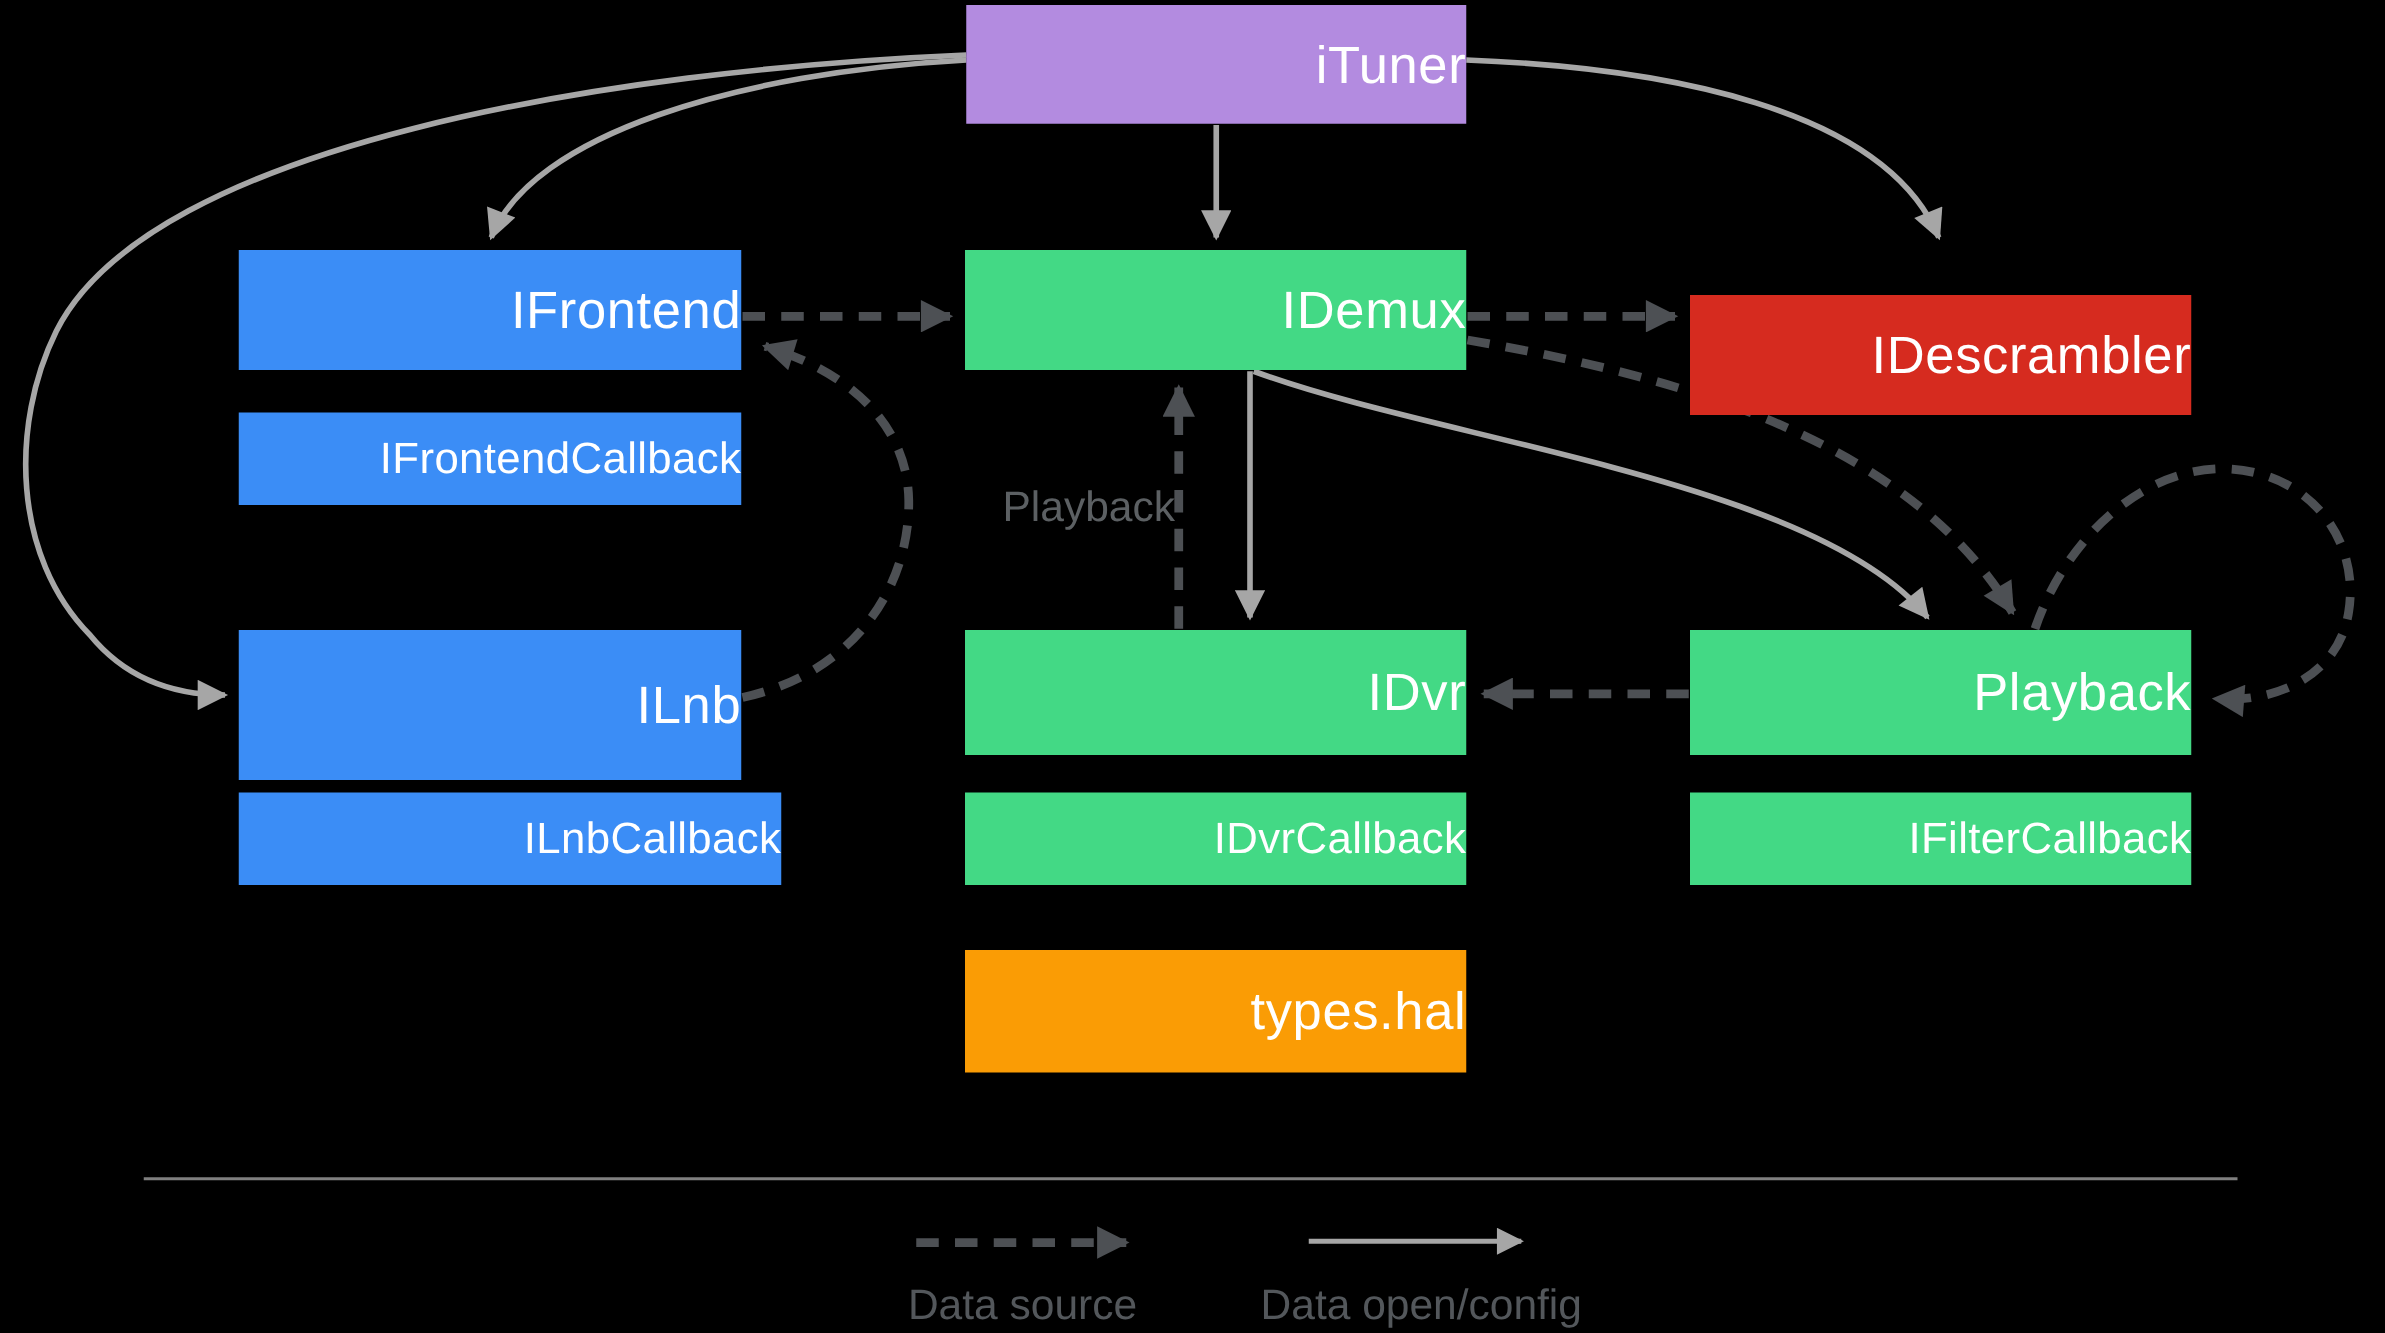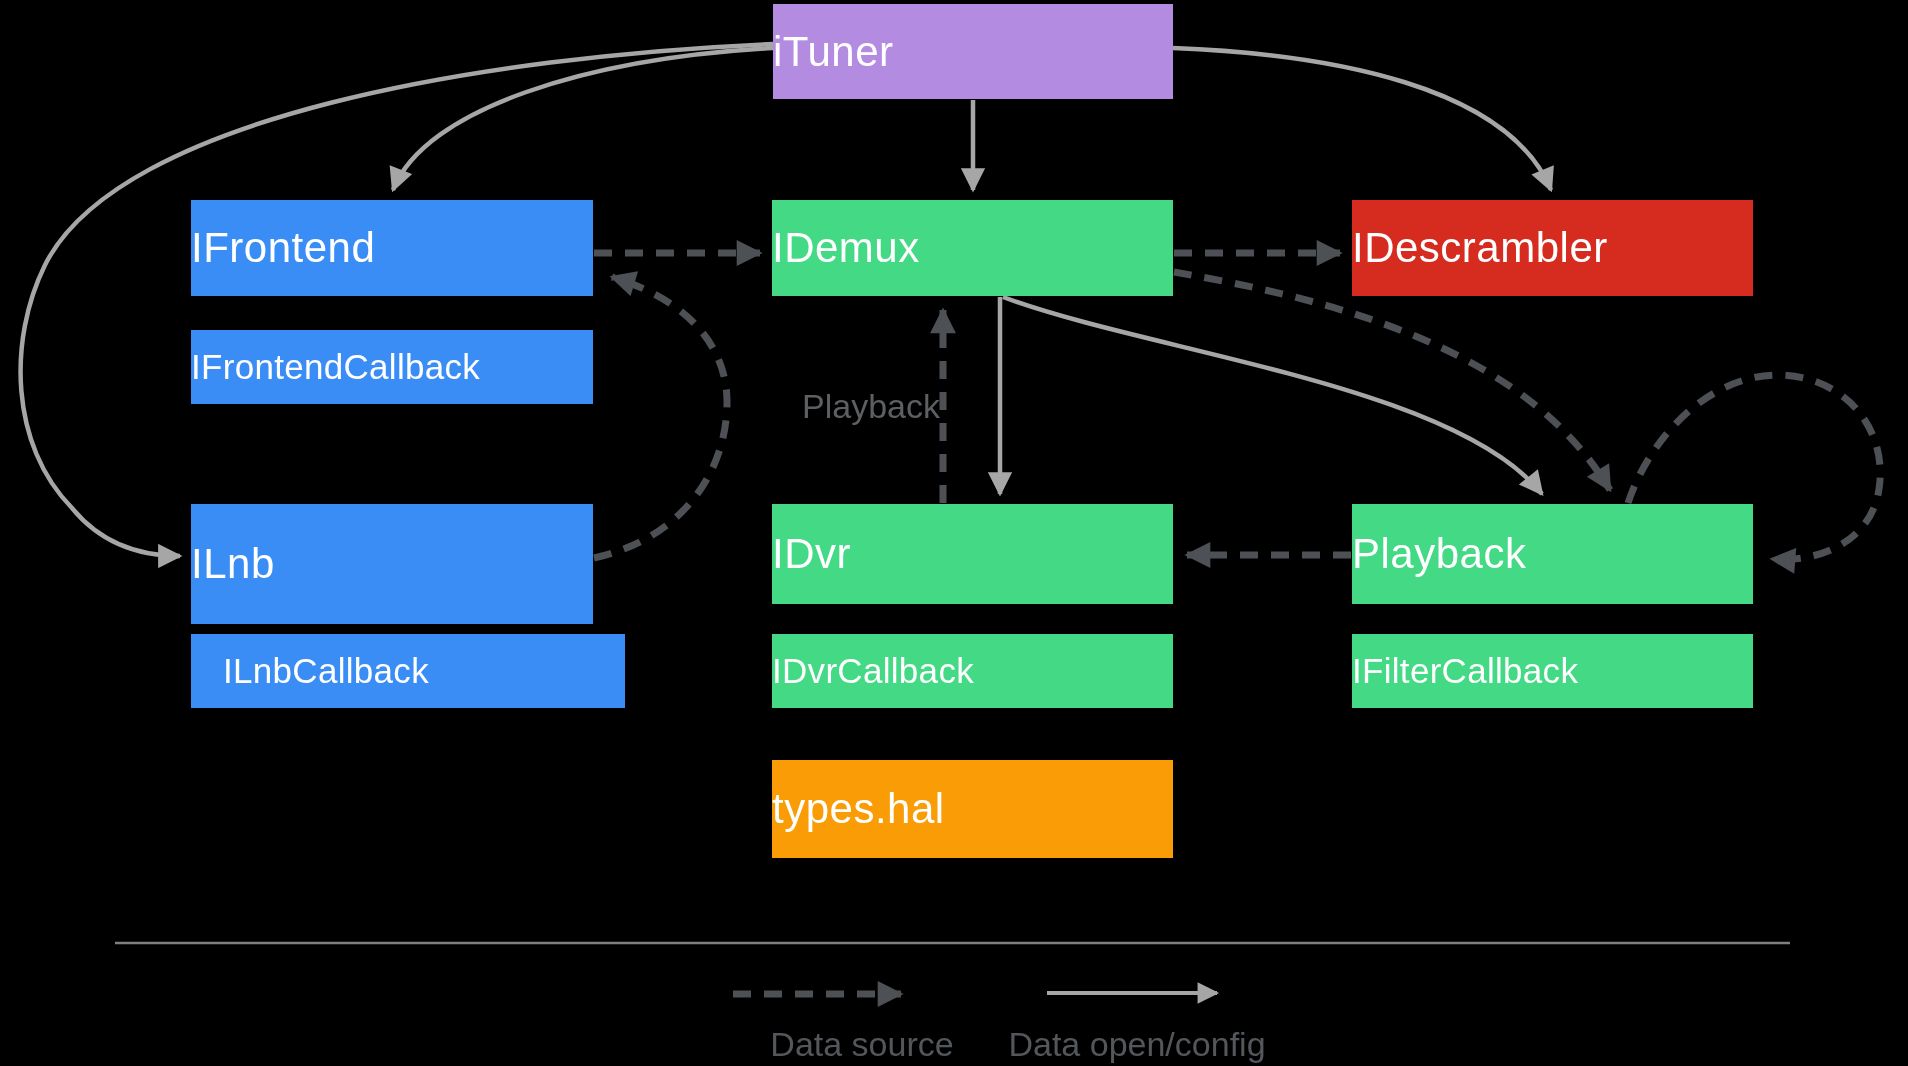--- a/index.html
+++ b/index.html
@@ -4,25 +4,25 @@
 <style>
   :root{
     --background:#000000; --purple:#B38BE0; --blue:#3B8DF6; --green:#43D985;
     --red:#D62B1F; --orange:#FA9C05; --solid_arrow:#A6A6A6; --dashed_arrow:#4D5054;
     --label_text:#5C6063; --legend_text:#53575B; --box_text:#FFFFFF; --divider:#7F7F7F;
   }
   html,body{margin:0;padding:0;background:var(--background);}
   #canvas{position:relative;width:1908px;height:1066px;background:var(--background);
           font-family:"Liberation Sans","DejaVu Sans",sans-serif;overflow:hidden;}
   #edges{position:absolute;left:0;top:0;width:1908px;height:1066px;}
-  .node{position:absolute;display:flex;align-items:center;justify-content:flex-start;
+  .node{position:absolute;display:flex;align-items:center;justify-content:flex-end;
         color:var(--box_text);font-size:42px;font-weight:400;letter-spacing:.5px;}
   .cb{font-size:35px;letter-spacing:.3px;}
   .purple{background:var(--purple);} .blue{background:var(--blue);}
-  .green{background:var(--green);} .red{background:var(--red);} .orange{background:var(--orange);}
+  .green{background:var(--green);} .red{background:var(--red);margin-top:36px;} .orange{background:var(--orange);}
 
   .n-ituner{left:773px;top:4px;width:400px;height:95px;}
   .n-ifrontend{left:191px;top:200px;width:402px;height:96px;}
   .n-idemux{left:772px;top:200px;width:401px;height:96px;}
   .n-idescrambler{left:1352px;top:200px;width:401px;height:96px;}
   .n-ifrontendcb{left:191px;top:330px;width:402px;height:74px;}
   .n-ilnb{left:191px;top:504px;width:402px;height:120px;}
   .n-idvr{left:772px;top:504px;width:401px;height:100px;}
   .n-ifilter{left:1352px;top:504px;width:401px;height:100px;}
   .n-ilnbcb{left:191px;top:634px;width:402px;height:74px;padding-left:32px;}
@@ -107,16 +107,16 @@
   </div>
   <div class="node green cb n-ifiltercb">
     <span>IFilterCallback</span>
   </div>
   <div class="node orange n-typeshal">
     <span>types.hal</span>
   </div>
 
   <div class="floating-label" style="left:802px;top:387px;">Playback</div>
 
-  <div class="legend-label" style="left:818px;top:1025px;margin-left:44px;">Data source</div>
+  <div class="legend-label" style="left:818px;top:1025px;">Data source</div>
   <div class="legend-label" style="left:1137px;top:1025px;">Data open/config</div>
 
 </div>
 
 </body></html>

